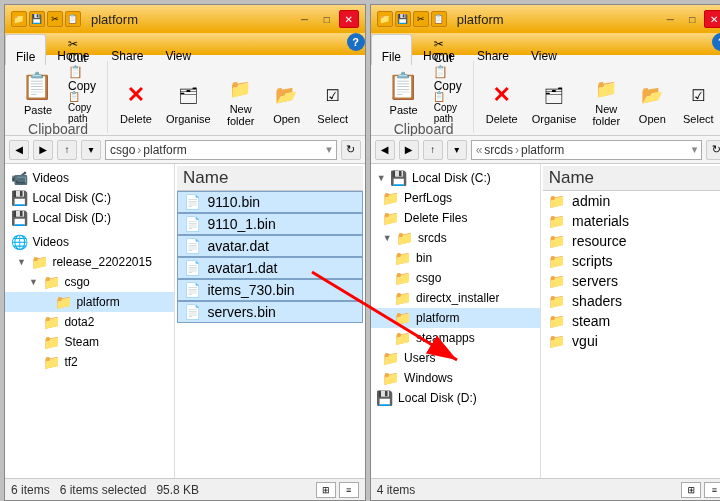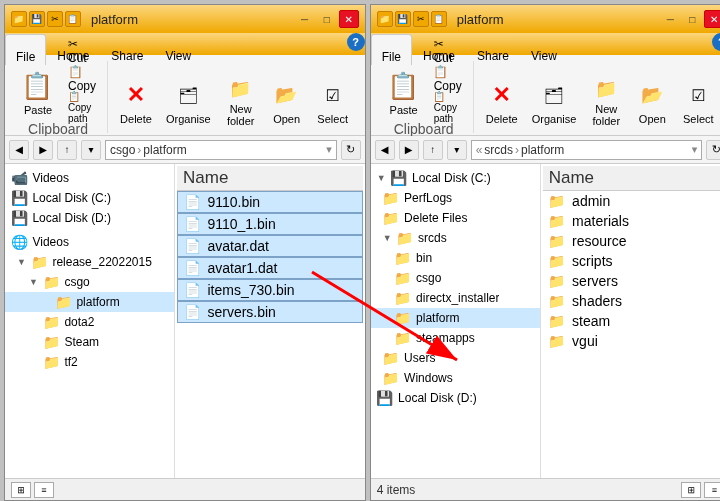--- a/index.html
+++ b/index.html
@@ -490,20 +490,25 @@
           <span class="file-name">items_730.bin</span>
         </div>
         <div class="file-item selected">
           <span class="file-icon">📄</span>
           <span class="file-name">servers.bin</span>
         </div>
       </div>
     </div>
 
     <div class="status-bar">
+      <div class="status-left">
+        <span class="status-text">6 items</span>
+        <span class="status-text">6 items selected</span>
+        <span class="status-text">95.8 KB</span>
+      </div>
       <div class="status-icons">
         <div class="view-icon">⊞</div>
         <div class="view-icon">≡</div>
       </div>
     </div>
   </div>
 
   <div class="explorer-window">
 
     <div class="title-bar">

